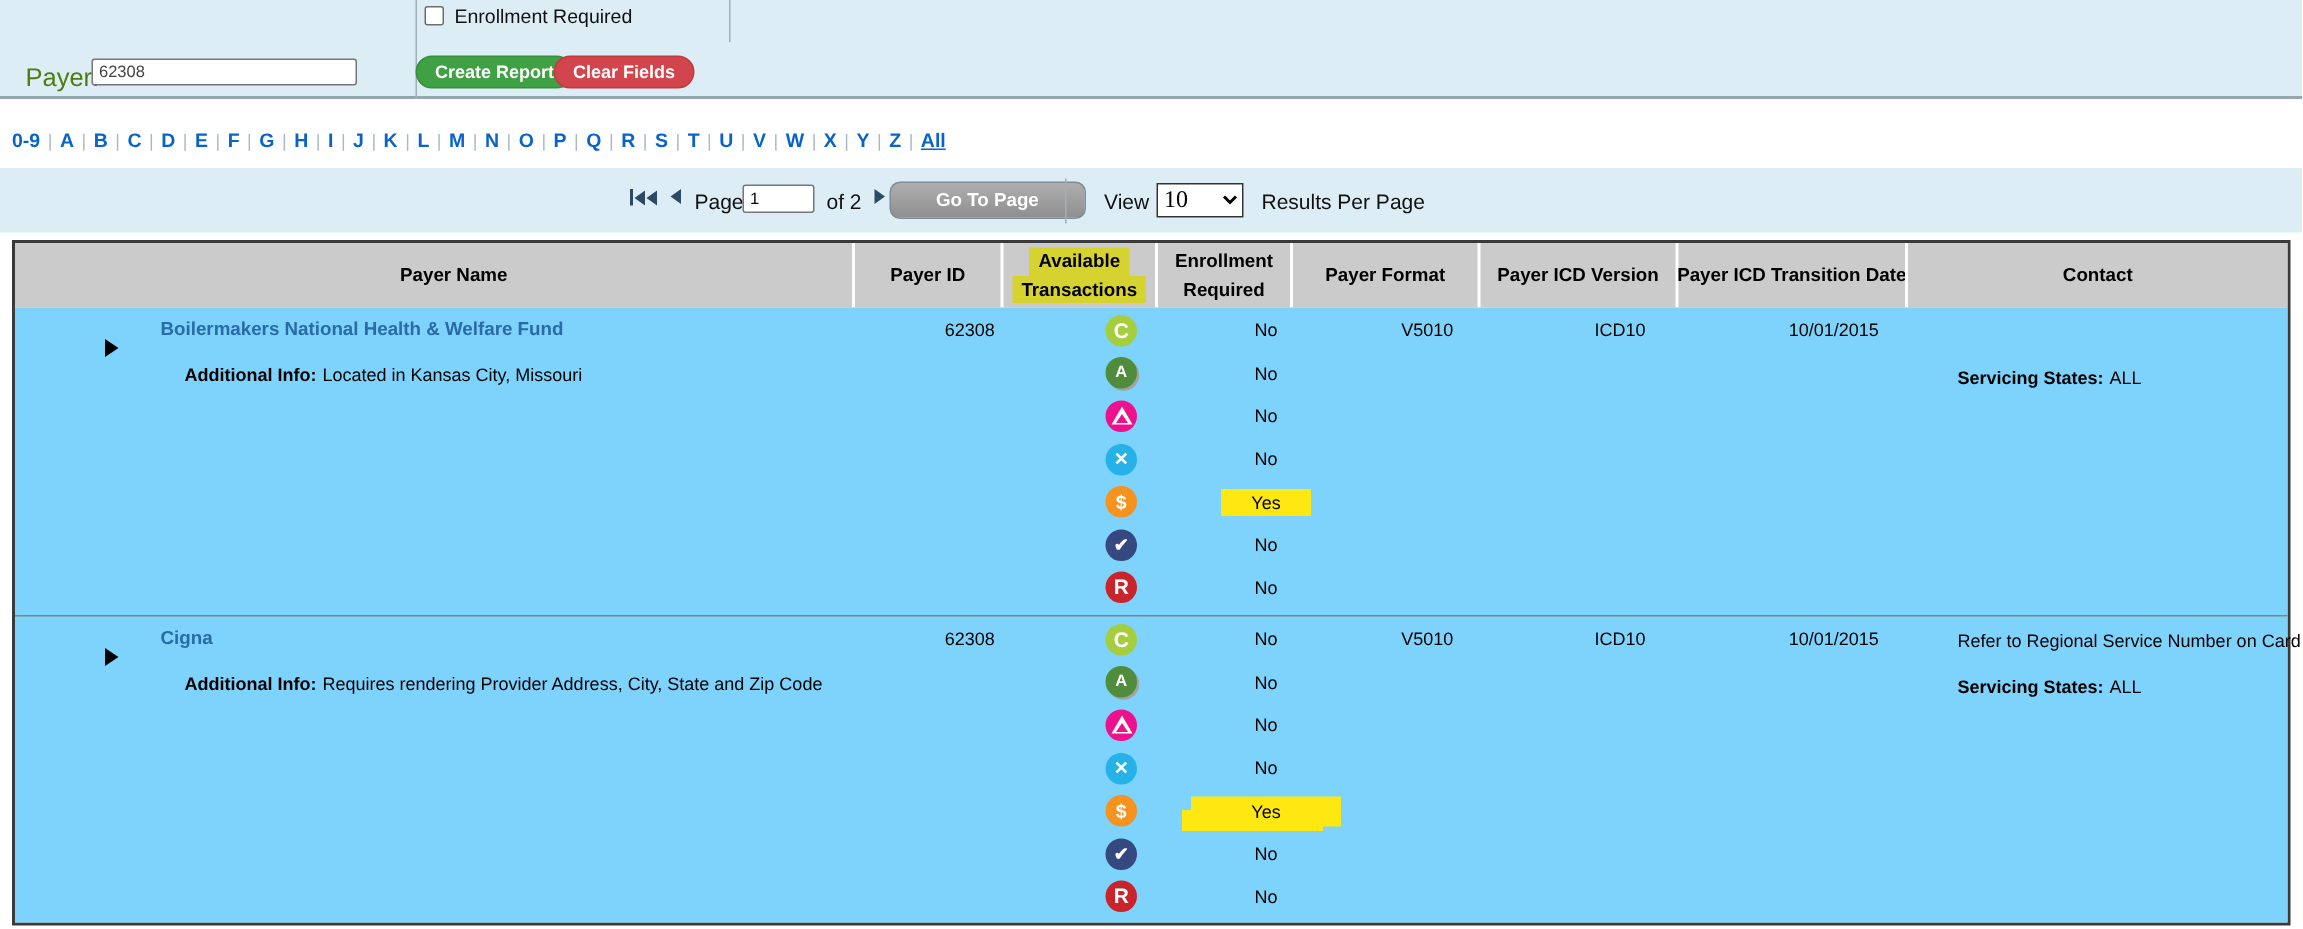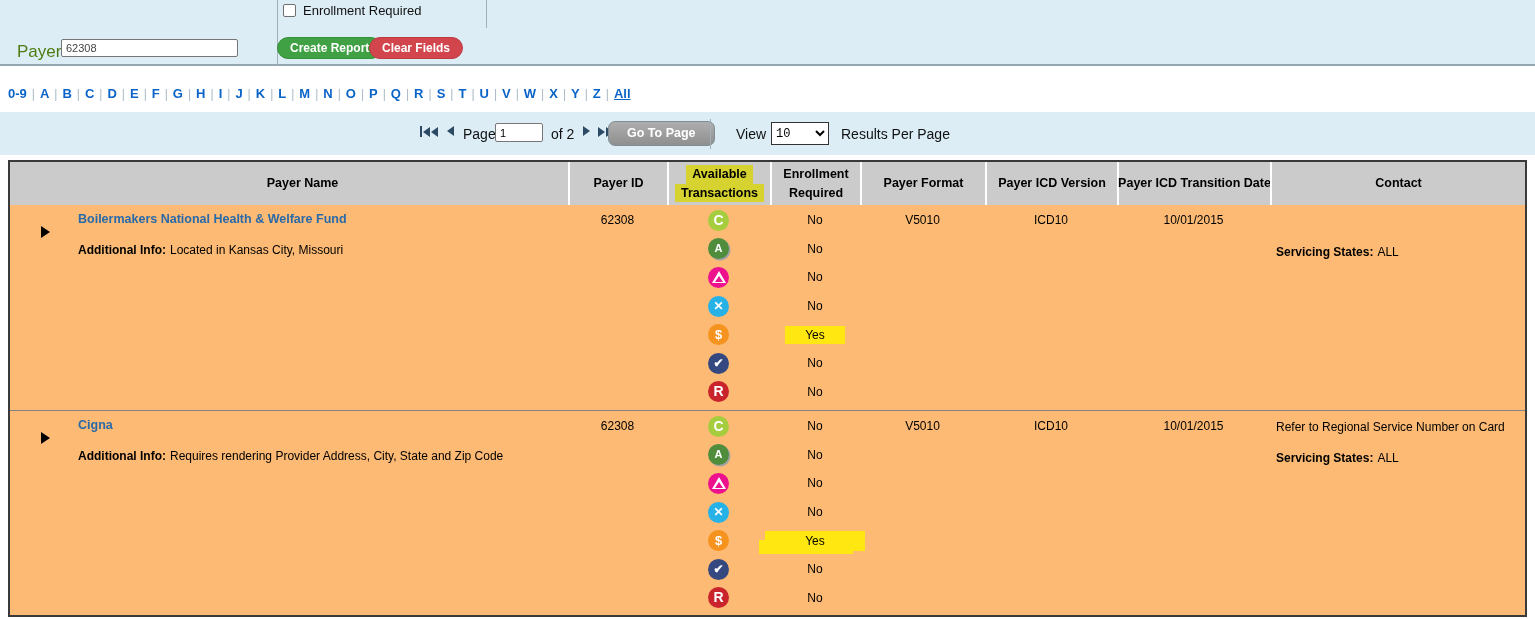--- a/index.html
+++ b/index.html
@@ -26,41 +26,41 @@
   .alpha-all { text-decoration:underline; }
 
   
   .page-bar { position:absolute; left:0; top:112px; width:1535px; height:43px; background:#dcedf6; }
   .page-bar .lbl { position:absolute; top:14px; font-size:14px; color:#111; }
   .pg-btn { position:absolute; top:14px; display:flex; align-items:center; gap:1px; cursor:pointer; }
   .tri-l { width:0; height:0; border-top:5px solid transparent; border-bottom:5px solid transparent; border-right:7px solid #2c4a63; display:inline-block; }
   .tri-r { width:0; height:0; border-top:5px solid transparent; border-bottom:5px solid transparent; border-left:7px solid #2c4a63; display:inline-block; }
   .pg-vbar { width:2px; height:11px; background:#2c4a63; display:inline-block; }
   .page-input { position:absolute; left:495px; top:11px; width:48px; height:19px; border:1px solid #777; border-radius:2px; font-size:11px; padding:1px 4px; background:#fff; }
-  .gtp-btn { position:absolute; left:608px; top:9px; height:25px; padding:0 18px; background:linear-gradient(#aeaeae,#8f8f8f); border:1px solid #7f8e96; border-radius:7px; color:#fff; font-weight:bold; font-size:12.5px; line-height:23px; cursor:pointer; }
+  .gtp-btn { position:absolute; left:593px; top:9px; height:25px; padding:0 30px; background:linear-gradient(#aeaeae,#8f8f8f); border:1px solid #7f8e96; border-radius:7px; color:#fff; font-weight:bold; font-size:12.5px; line-height:23px; cursor:pointer; }
   .pg-divider { position:absolute; left:710px; top:7px; width:1px; height:30px; background:#9fb0b8; }
-  .view-select { position:absolute; left:771px; top:10px; width:58px; height:23px; font-size:12px; border:1px solid #333; background:#fff; font-family:Liberation Mono, monospace; }
+  .view-select { position:absolute; left:771px; top:10px; width:58px; height:23px; font-size:16px; border:1px solid #333; background:#fff; font-family:Liberation Serif, serif; }
 
   
   .payer-table { position:absolute; left:8px; top:160px; width:1519px; border:2px solid #3a3a3a; background:#fff; }
   .grid-cols { display:grid; grid-template-columns:558px 99px 103px 90px 125px 132px 153px 255px; }
   .thead { background:#cbcbcb; height:43px; }
   .th { display:flex; flex-direction:column; align-items:center; justify-content:center; text-align:center; font-weight:bold; font-size:12.5px; color:#000; border-left:2px solid #fff; line-height:1.45; white-space:nowrap; }
   .th:first-child { border-left:none;padding-left:27px; }
   .th.wrap { white-space:normal; }
   .hl-h { background:#d6d22f; padding:0 6px; display:inline-block; }
 
-  .trow { position:relative; height:205px; border-top:1px solid #838383; background:#fdba74; }
+  .trow { position:relative; height:205px; border-top:1px solid #838383; background:#7dd3fc;padding-left:29px; }
   .trow.first { border-top:none; }
   .cell { position:relative; font-size:12px; color:#000; }
   .cell-center { padding-top:8px; text-align:center; }
   .expand { position:absolute; left:31px; top:21px; width:0; height:0; border-top:6px solid transparent; border-bottom:6px solid transparent; border-left:9px solid #000; cursor:pointer; }
   .plink { position:absolute; left:68px; top:7px; color:#2a6aa8; font-weight:bold; font-size:12.5px; text-decoration:none; cursor:pointer; }
   .addinfo { position:absolute; left:68px; top:38px; font-size:12px; }
-  .addinfo b { margin-right:4px; }
+  .addinfo b { margin-right:4px;margin-left:16px; }
 
   .tx-col { display:flex; flex-direction:column; align-items:center; padding-top:1px; }
   .tx-slot { height:28.6px; display:flex; align-items:center; justify-content:center; }
   .tx-icon { position:relative; width:21px; height:21px; border-radius:50%; color:#fff; font-weight:bold; font-size:14px; line-height:21px; text-align:center; display:block; }
   .tx-recycle-a { box-shadow:1.5px 1.5px 0 0 #a2a2a2; font-size:11px; }
   .tx-dollar { font-size:13px; } .tx-check { font-size:12px; } .tx-x-cross { font-size:12px; }
   .tri-w { position:absolute; left:3.5px; top:4px; width:0; height:0; border-left:7px solid transparent; border-right:7px solid transparent; border-bottom:12px solid #fff; }
   .tri-p { position:absolute; left:6.5px; top:9.5px; width:0; height:0; border-left:4px solid transparent; border-right:4px solid transparent; border-bottom:6.5px solid #ed118e; }
 
   .en-col { display:flex; flex-direction:column; align-items:center; padding-top:1px; }

